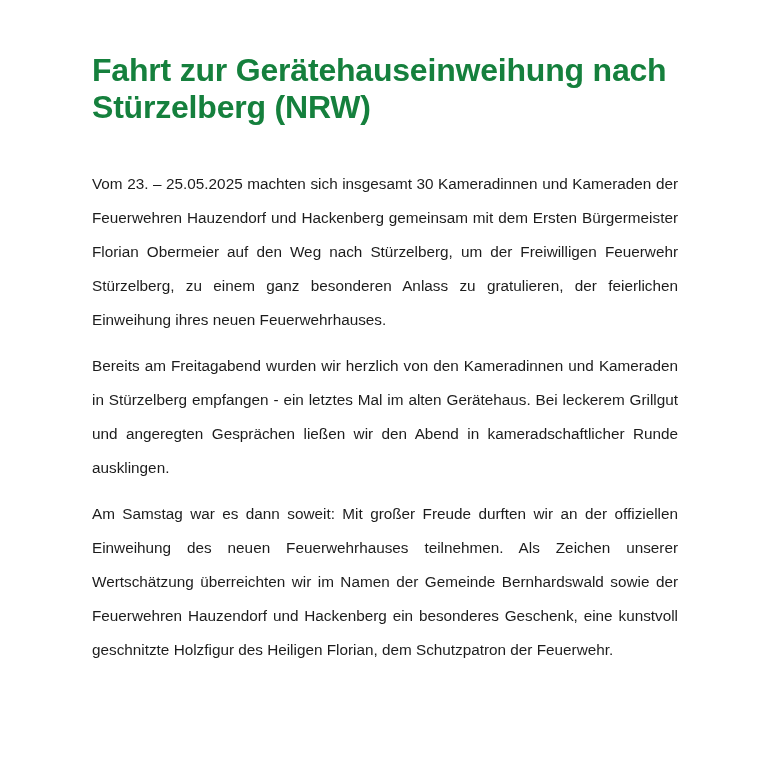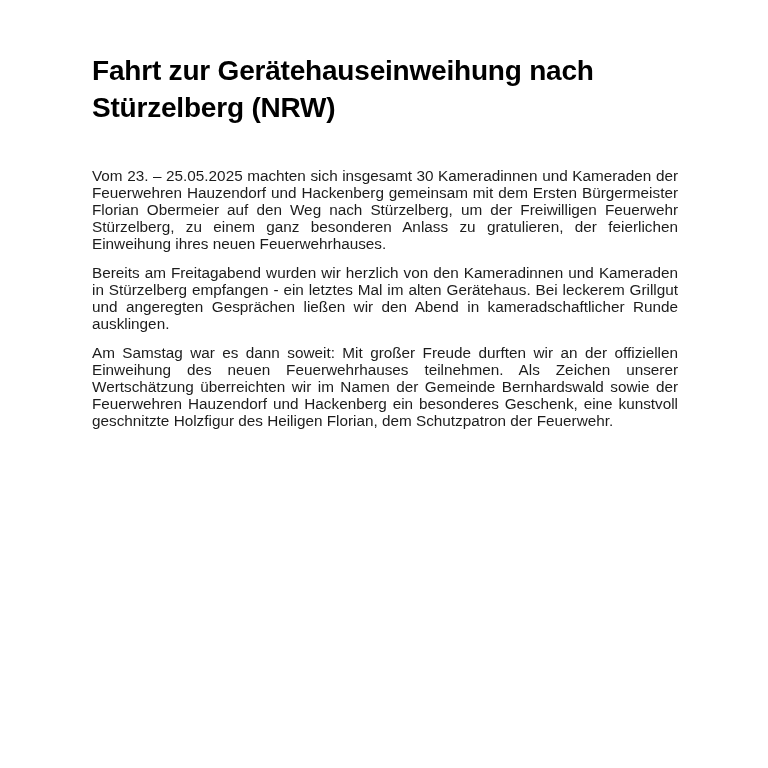--- a/index.html
+++ b/index.html
@@ -16,30 +16,30 @@
   .page {
     box-sizing: border-box;
     width: 768px;
     height: 768px;
     padding: 52px 90px 0 92px;
     background: #ffffff;
   }
   .doc-title {
     font-family: "Liberation Sans", sans-serif;
     font-weight: 700;
-    font-size: 28px;
+    font-size: 32px;
     line-height: 37px;
     letter-spacing: -0.2px;
-    color: #000000;
+    color: #15803d;
     margin: 0 0 41px 0;
   }
   .doc-body p {
     font-family: "Liberation Sans", sans-serif;
     font-size: 15.3px;
-    line-height: 17px;
+    line-height: 34px;
     color: #1c1c1c;
     text-align: justify;
     margin: 0 0 12px 0;
   }
   .doc-body p:last-child {
     margin-bottom: 0;
   }
 </style>
 </head>
 <body>

